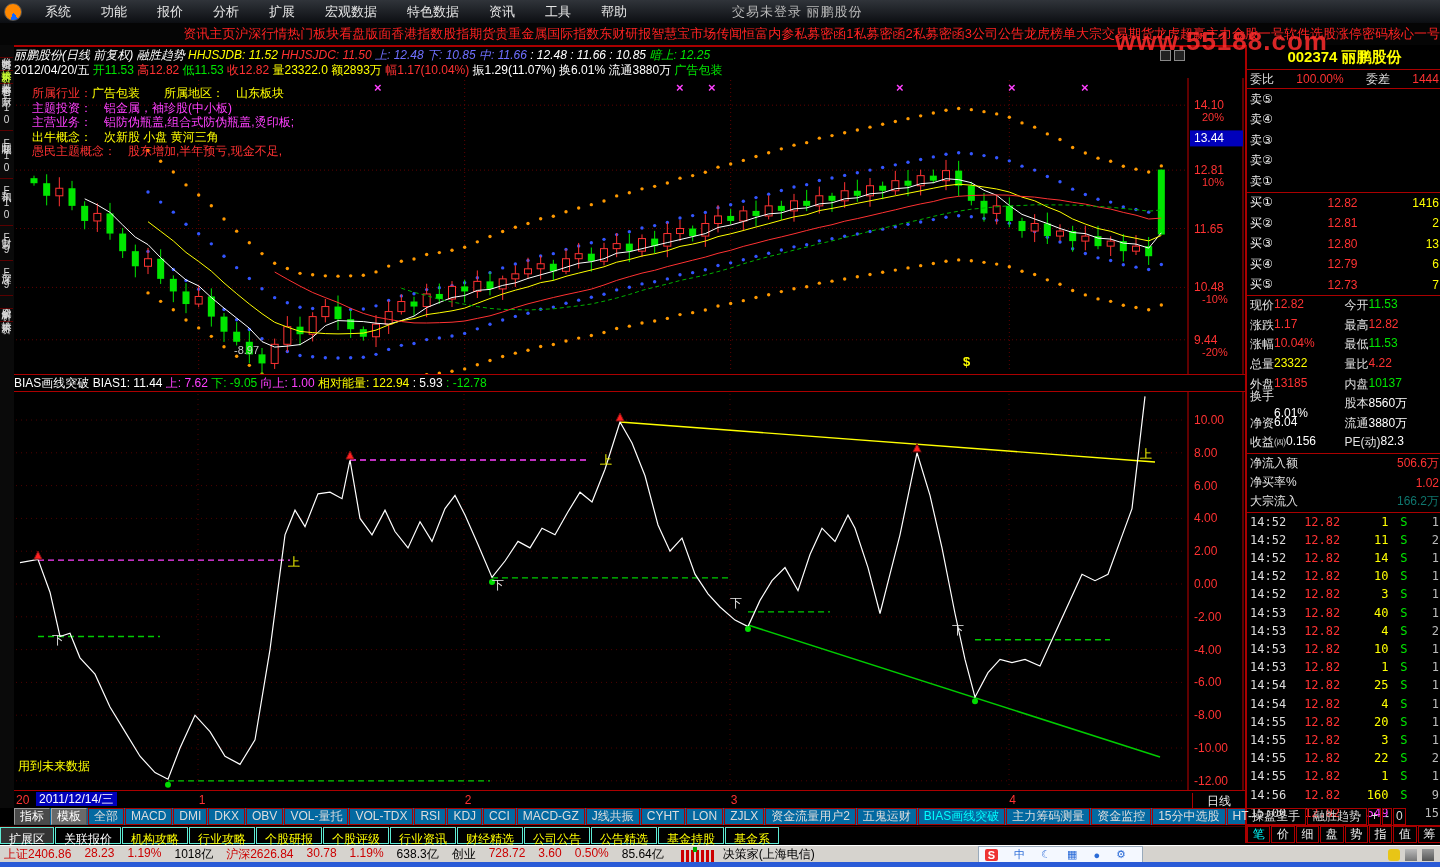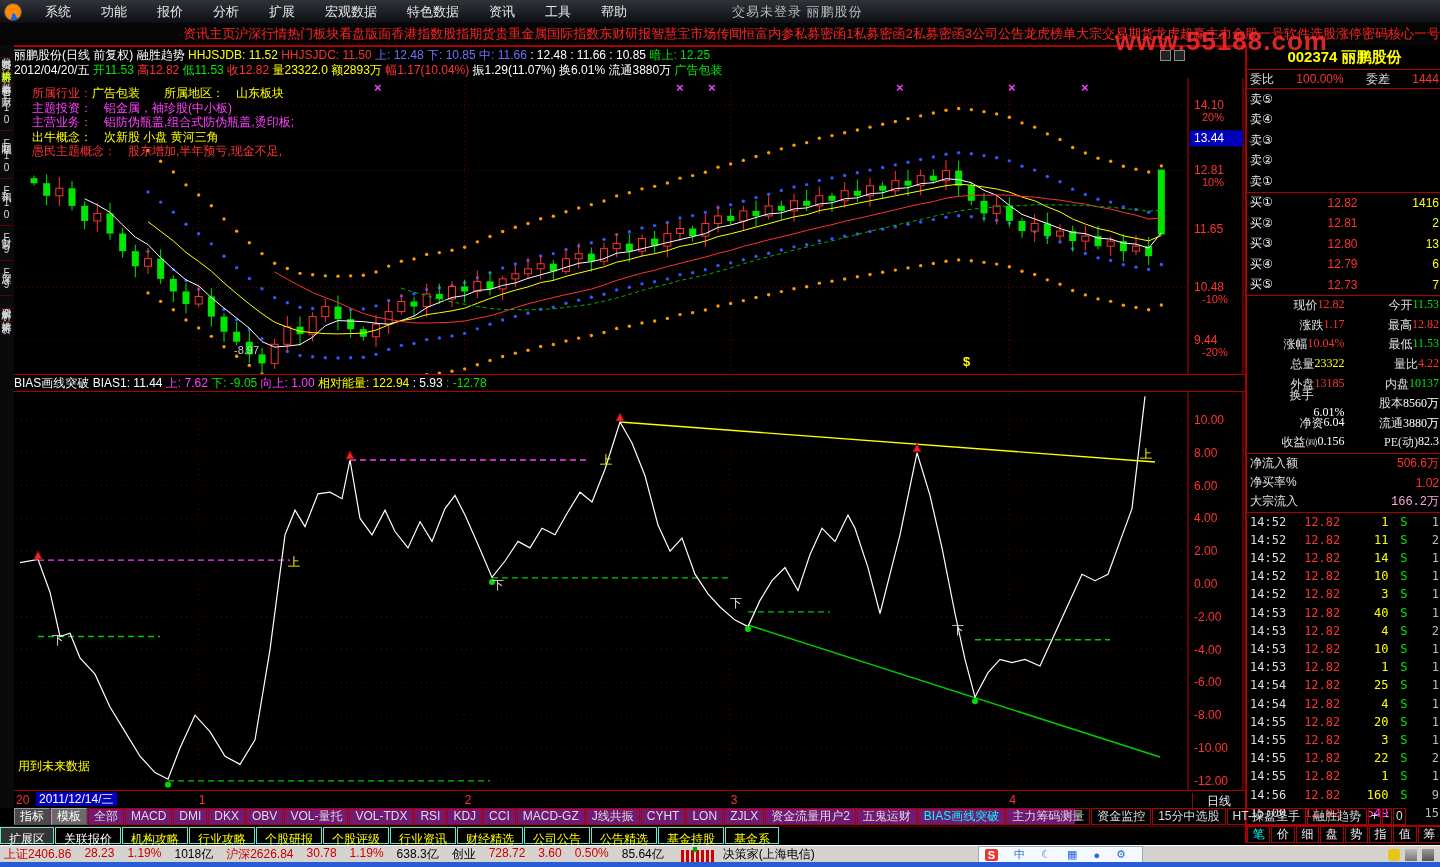--- a/index.html
+++ b/index.html
@@ -21,58 +21,58 @@
     display:flex;align-items:center;justify-content:flex-end;}
   .tb2-item{color:#ff2222;font-size:13px;white-space:nowrap;}
   #watermark{top:26px;left:1115px;color:rgba(255,45,45,.85);font-size:26px;font-weight:bold;letter-spacing:1px;z-index:50;}
   
   #sidebar{left:0;top:45px;width:14px;height:763px;background:#0a0a0a;border-right:1px solid #900;}
   .side-item{writing-mode:vertical-rl;text-orientation:upright;color:#ddd;font-size:10px;line-height:13px;
     border-bottom:1px solid #5a0000;padding:4px 0;width:13px;text-align:center;letter-spacing:1px;}
   .side-item.sel{color:#ccff33;}
   
   #center{left:14px;top:45px;width:1231px;height:763px;border-top:2px solid #a00;background:#000;}
-  #chart-title{height:16px;line-height:16px;white-space:nowrap;overflow:hidden;position:relative;}
+  #chart-title{height:16px;line-height:16px;white-space:nowrap;overflow:hidden;position:relative;font-style:italic;}
   #title-icons{position:absolute;right:60px;top:3px;display:flex;}
   .mini-ic{width:9px;height:9px;border:1px solid #888;margin-left:3px;background:#222;}
   #ohlc-row{height:15px;line-height:15px;white-space:nowrap;overflow:hidden;}
   #chart-main{position:relative;width:1231px;height:296px;}
   #chart-main svg,#chart-bias svg{position:absolute;left:0;top:0;}
   #annotations{position:absolute;left:18px;top:8px;line-height:14.5px;white-space:pre;}
   #bias-title{height:16px;line-height:16px;border-top:1px solid #a00;border-bottom:1px solid #a00;white-space:nowrap;overflow:hidden;}
   #chart-bias{position:relative;width:1231px;height:398px;}
   #future-note{position:absolute;left:4px;top:366px;color:#ffff00;font-size:12px;}
   #xaxis{position:relative;height:17px;border-top:1px solid #a00;color:#ff3232;}
   #xaxis .leftnum{position:absolute;left:2px;top:2px;}
   #date-box{position:absolute;left:22px;top:1px;background:#0000bb;color:#fff;padding:0 3px;height:14px;line-height:14px;}
   .month-lb{position:absolute;top:2px;color:#ff3232;}
   #period-lb{position:absolute;right:14px;top:2px;color:#eee;border-left:1px solid #a00;padding-left:14px;}
   
-  #tabs1{left:14px;top:808px;width:1061px;height:17px;display:flex;align-items:stretch;background:#701a75;}
+  #tabs1{left:14px;top:808px;width:1231px;height:17px;display:flex;align-items:stretch;background:#0369a1;}
   .t1{border:1px solid #a00;color:#ddd;padding:0 5px;line-height:14px;margin-right:1px;white-space:nowrap;font-size:12px;}
   .t1.sys{background:#4a4a4a;border:1px outset #999;color:#fff;}
   .t1.sys2{background:#6a6a6a;border:1px outset #aaa;color:#fff;}
   .t1.sel{color:#00ffff;}
   .t1.pm{width:14px;text-align:center;padding:0 2px;}
   #tabs2{left:0;top:826px;width:1245px;height:17px;display:flex;background:#000;border-top:1px solid #400;}
   .t2{border:1px solid #5eead4;color:#ffff00;padding:4px 8px;line-height:14px;margin-right:1px;white-space:nowrap;}
   .t2.white{color:#fff;}
   .t2.first{background:#333;}
   
   #rpanel{left:1245px;top:45px;width:195px;height:798px;background:#000;border-left:2px solid #a00;display:flex;flex-direction:column;}
   #rp-header{height:24px;line-height:24px;text-align:center;color:#ffff00;font-weight:bold;font-size:15px;border-bottom:1px solid #a00;}
   .rp-row{display:flex;padding:0 3px;align-items:center;}
   #rp-weibi{height:18px;border-bottom:1px solid #a00;justify-content:space-between;}
   .q-row{height:20.5px;justify-content:space-between;}
   .q-label{color:#eee;width:34px;}
   .q-price{color:#ff3232;width:52px;text-align:right;}
   .q-vol{color:#ffff00;width:60px;text-align:right;}
   .divider{border-top:1px solid #a00;}
   .s-row{height:19.6px;justify-content:space-between;}
-  .s-cell{display:flex;justify-content:flex-end;width:50%;font-family:Liberation Serif, serif;}
+  .s-cell{display:flex;justify-content:flex-start;width:50%;}
   .s-lb{color:#e0e0e0;}
   .f-row{height:19.3px;justify-content:space-between;}
   .tick-row{height:18.2px;justify-content:space-between;font-family:"DejaVu Sans Mono","Liberation Mono",monospace;font-size:12px;}
   .tk-time{color:#dcdcdc;width:38px;}
   .tk-price{color:#ff3232;width:44px;text-align:right;}
   .tk-vol{width:40px;text-align:right;color:#ffff00;}
   .tk-dir{width:14px;text-align:center;color:#00e600;}
   .tk-cnt{width:20px;text-align:right;color:#bbb;}
   #rp-tabs{margin-top:auto;height:17px;display:flex;border-top:1px solid #a00;}
   .rp-tab{flex:1;border:1px solid #a00;color:#eee;text-align:center;line-height:14px;margin-right:1px;}
@@ -920,21 +920,21 @@
       <div class="rp-row f-row">
         <span class="s-lb">净流入额</span>
         <span style="color: rgb(255, 50, 50);">506.6万</span>
       </div>
       <div class="rp-row f-row">
         <span class="s-lb">净买率%</span>
         <span style="color: rgb(255, 50, 50);">1.02</span>
       </div>
       <div class="rp-row f-row">
         <span class="s-lb">大宗流入</span>
-        <span style="color: #f9a8d4; font-family: Liberation Mono, monospace;">166.2万</span>
+        <span style="color: #0f766e;">166.2万</span>
       </div>
     </div>
   <div class="divider"></div>
   <div id="rp-ticks">
       <div class="rp-row tick-row">
         <span class="tk-time">14:52</span>
         <span class="tk-price">12.82</span>
         <span class="tk-vol">1</span>
         <span class="tk-dir">S</span>
         <span class="tk-cnt">1</span>

